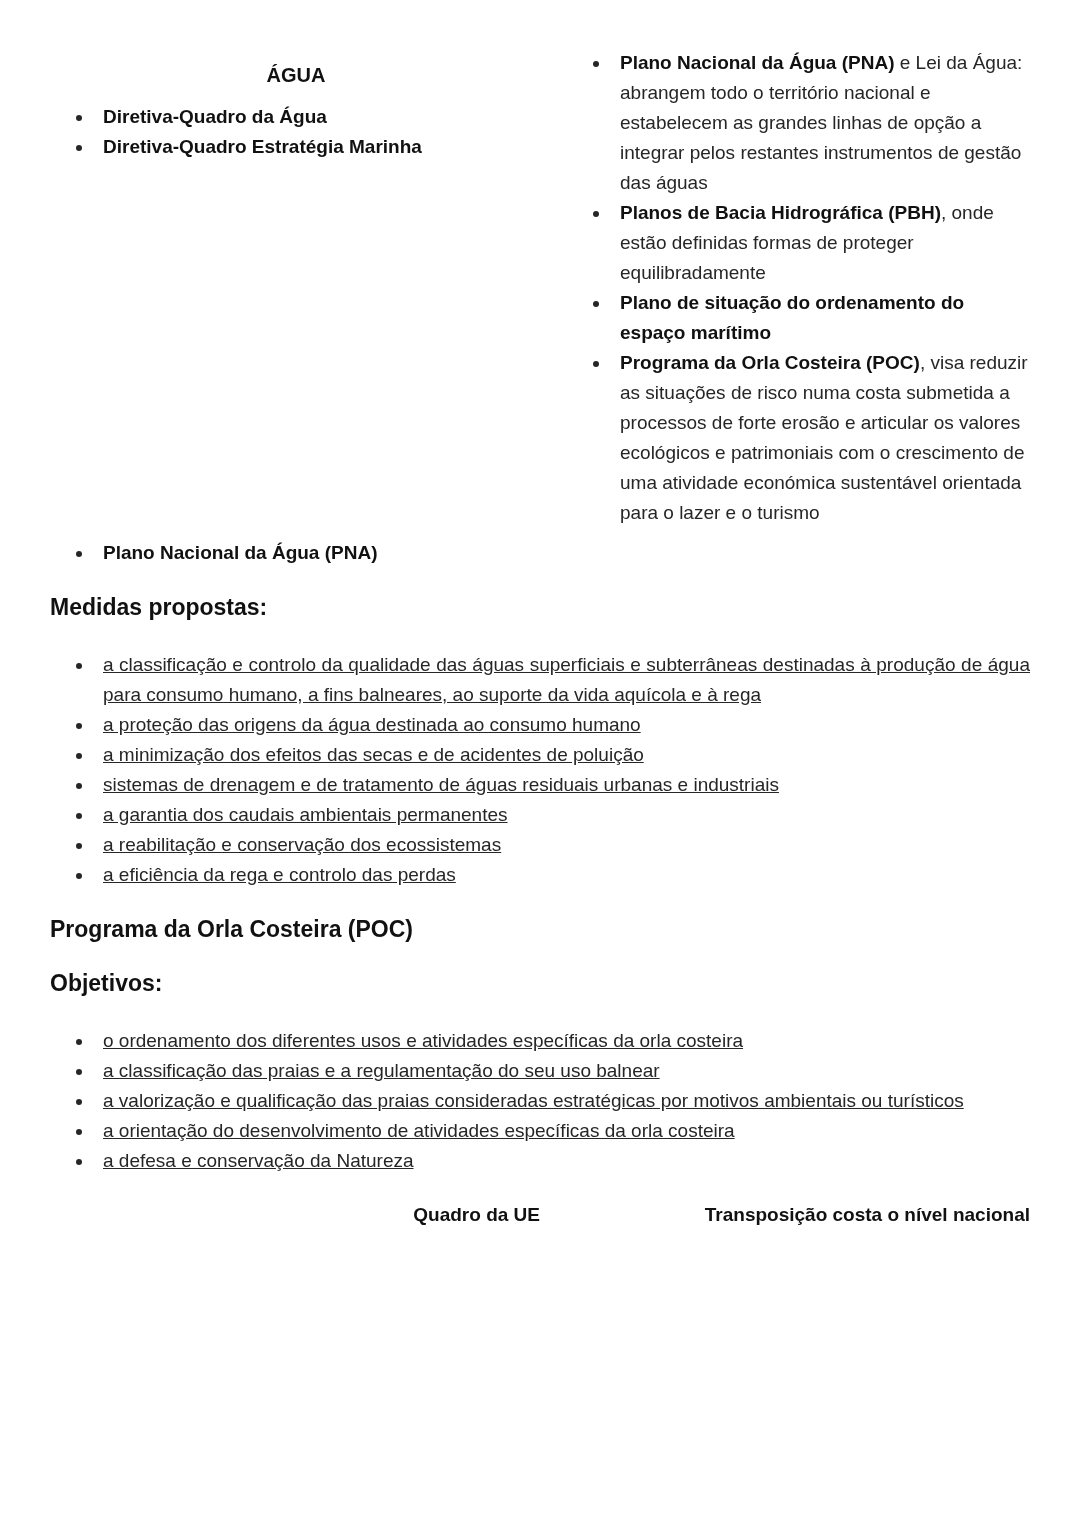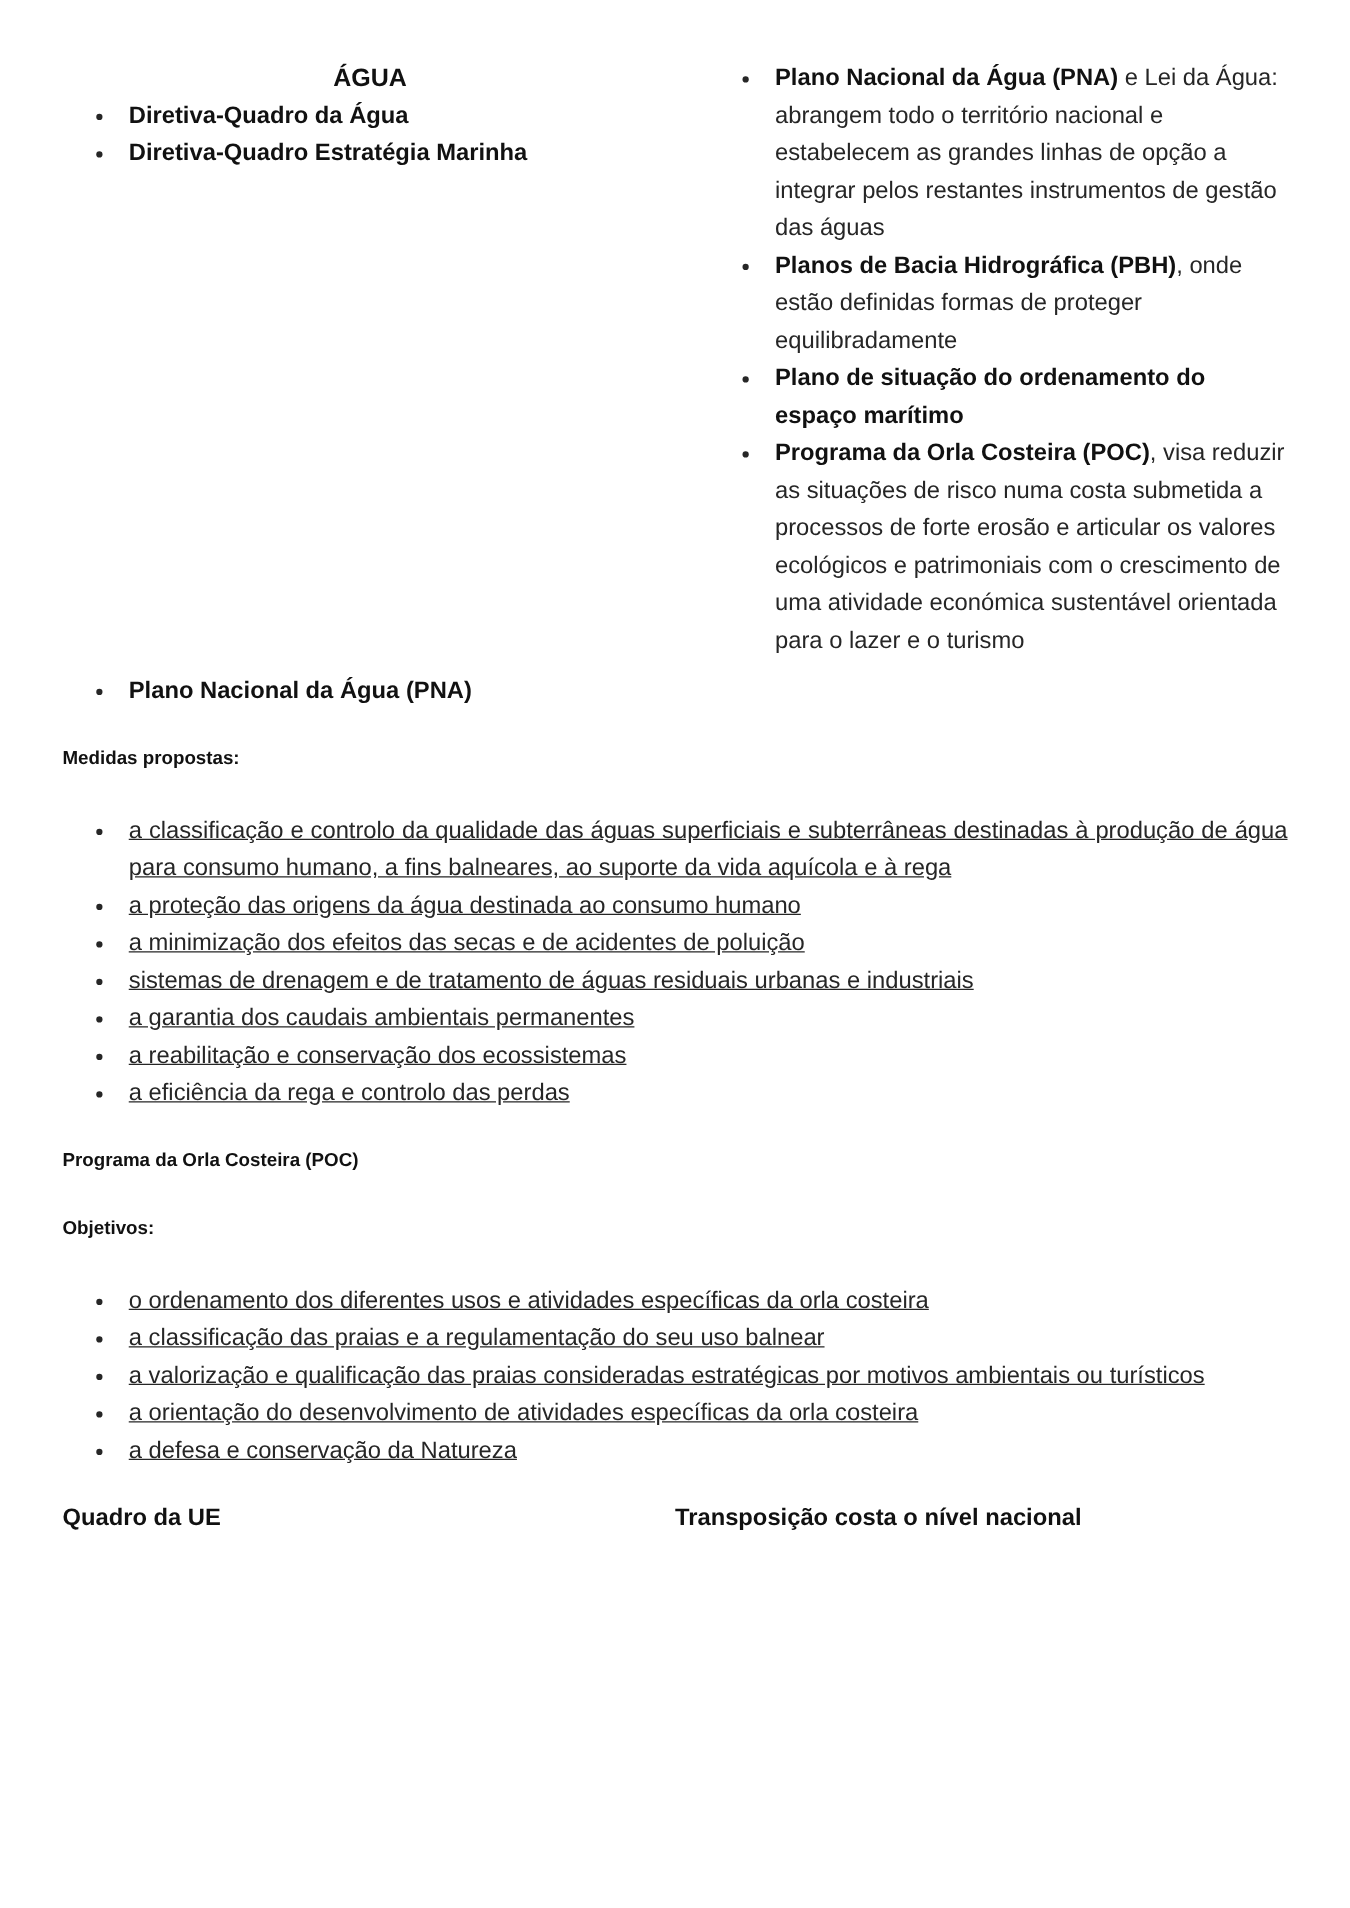--- a/index.html
+++ b/index.html
@@ -34,62 +34,62 @@
   .col-right {
     width: 465px;
     flex: 0 0 auto;
     margin-left: 25px;
   }
   .doc-title {
     font-weight: bold;
     font-size: 20px;
     color: #111111;
     text-align: center;
-    margin: 0;
+    margin: 12px;
   }
   ul.blist {
     margin: 0;
     padding-left: 44px;
     list-style-type: disc;
   }
   ul.blist > li {
     padding-left: 9px;
   }
   .b {
     font-weight: bold;
     color: #111111;
   }
   .col-left ul.blist {
   }
   ul.pna-list {
     margin-top: 10px;
   }
   h2.doc-h {
-    font-size: 15px;
+    font-size: 23px;
     line-height: 30px;
     font-weight: bold;
     color: #111111;
     margin: 24px 0 0 0;
   }
   ul.body-list {
     margin-top: 28px;
     text-decoration: underline;
   }
   li.justify {
     text-align: justify;
   }
   .table-headers {
     display: flex;
     margin-top: 24px;
     font-weight: bold;
     color: #111111;
   }
   .table-headers .th {
     width: 50%;
-    text-align: left;
+    text-align: right;
   }
 </style>
 </head>
 <body>
 
 <div class="page">
 
   <div class="columns">
 
     <div class="col-left">

